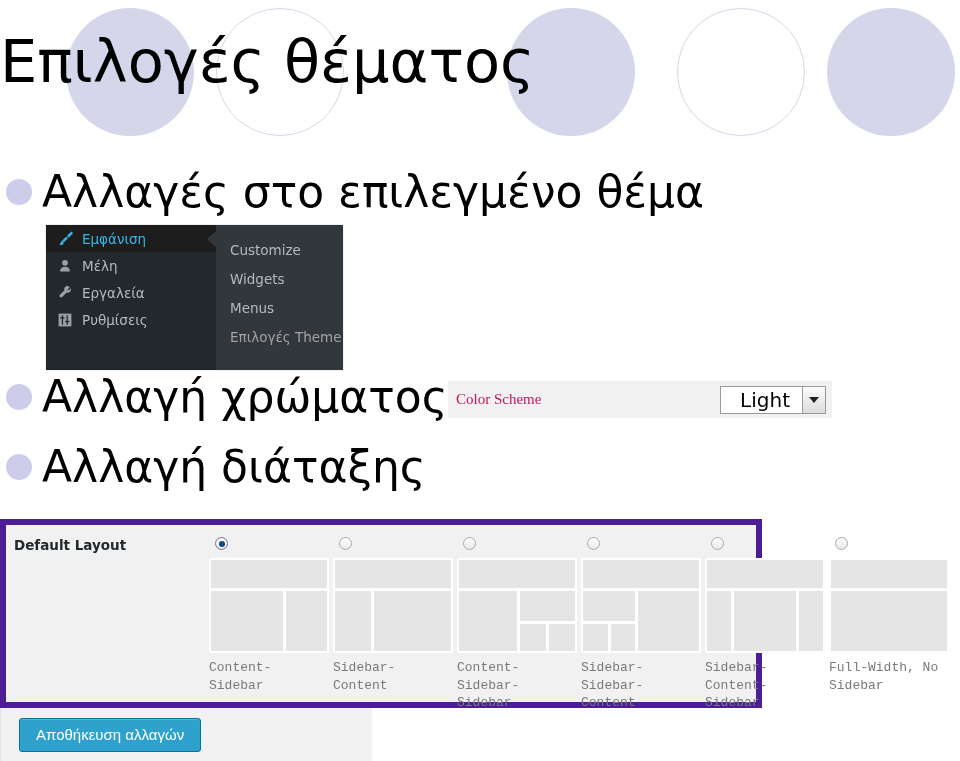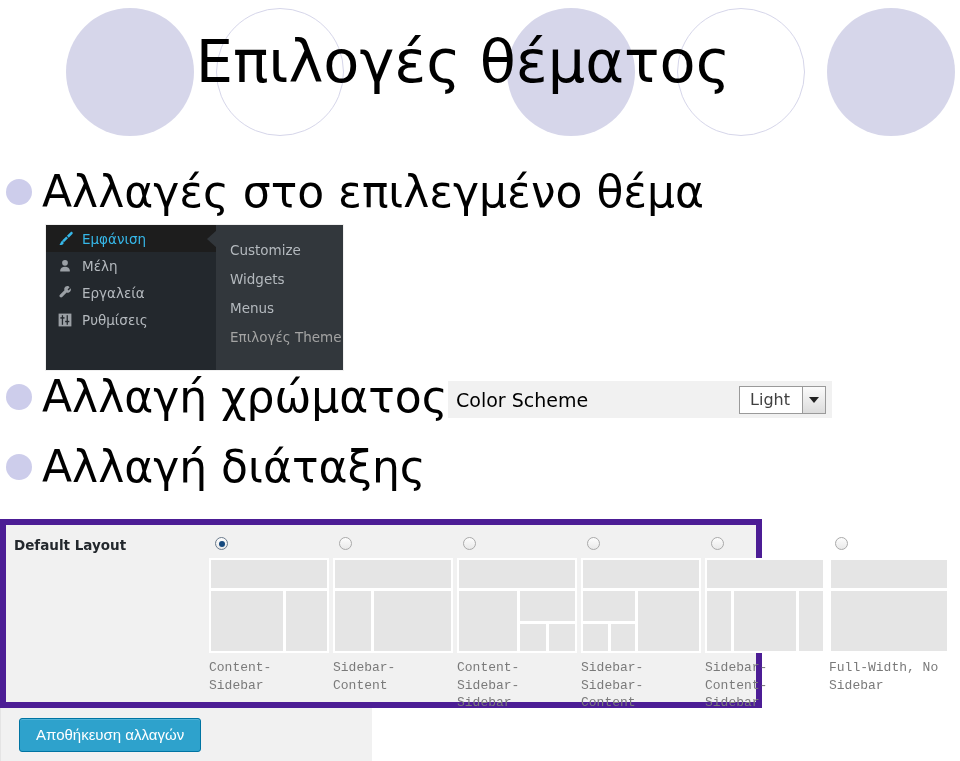--- a/index.html
+++ b/index.html
@@ -41,21 +41,20 @@
   .c1 { left: 216px; }
   .c2 { left: 507px; }
   .c3 { left: 677px; }
   .c4 { left: 827px; }
 
   .page-title {
     position: absolute;
     top: 28px;
     left: 0;
     width: 926px;
-    text-align: center;
     font-size: 59px;
     font-weight: 400;
     line-height: 1.15;
     color: #000000;
     letter-spacing: 0px;
     white-space: nowrap;
   }
 
   
   .bullet-row {
@@ -157,38 +156,39 @@
     top: 381px;
     width: 384px;
     height: 37px;
     background: #f1f1f1;
     display: flex;
     align-items: center;
     box-sizing: border-box;
     padding: 0 6px 0 8px;
   }
   .color-scheme-label {
-    font-size: 19px;
-    color: #000000;
+    font-size: 15px;
+    color: #be185d;
     flex: 1 1 auto;
+    font-family: Liberation Serif, serif;
   }
   .cs-select {
     display: flex;
     align-items: stretch;
     height: 28px;
     border: 1px solid #9a9a9a;
     background: #ffffff;
     box-sizing: border-box;
   }
   .cs-select .cs-value {
-    padding: 0 12px 0 10px;
-    display: flex;
-    align-items: center;
-    font-size: 16px;
-    color: #404040;
+    padding: 0 12px 0 19px;
+    display: flex;
+    align-items: center;
+    font-size: 20px;
+    color: #000000;
   }
   .cs-select .cs-arrow {
     width: 22px;
     border-left: 1px solid #9a9a9a;
     background: linear-gradient(#fbfbfb, #dcdcdc);
     display: flex;
     align-items: center;
     justify-content: center;
   }
   .cs-arrow i {

